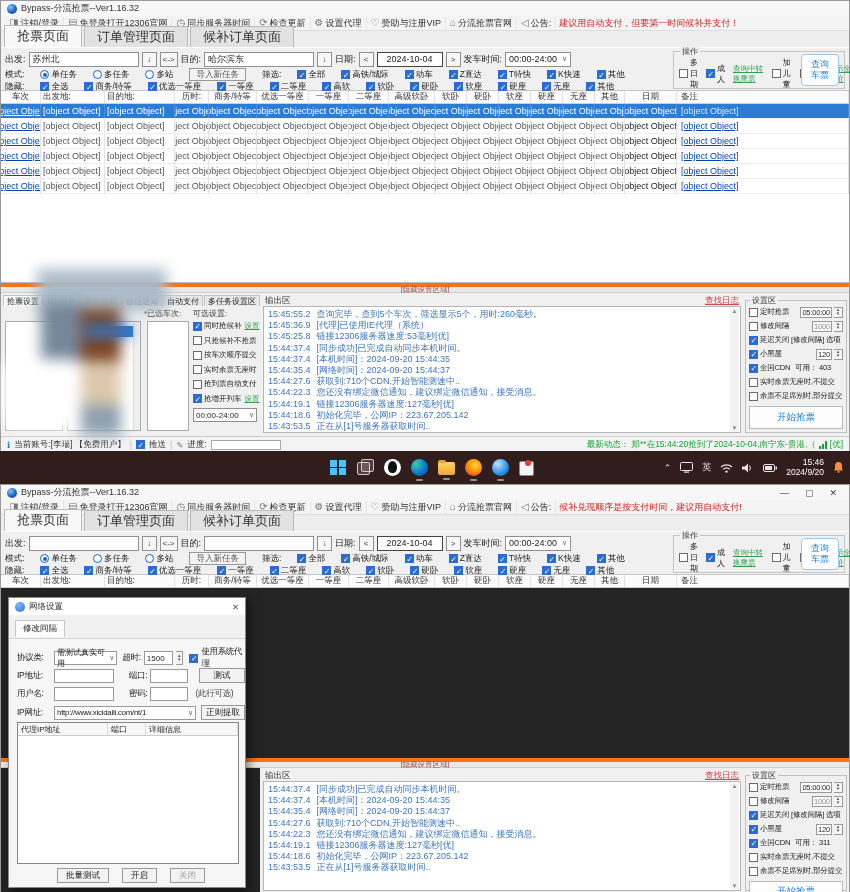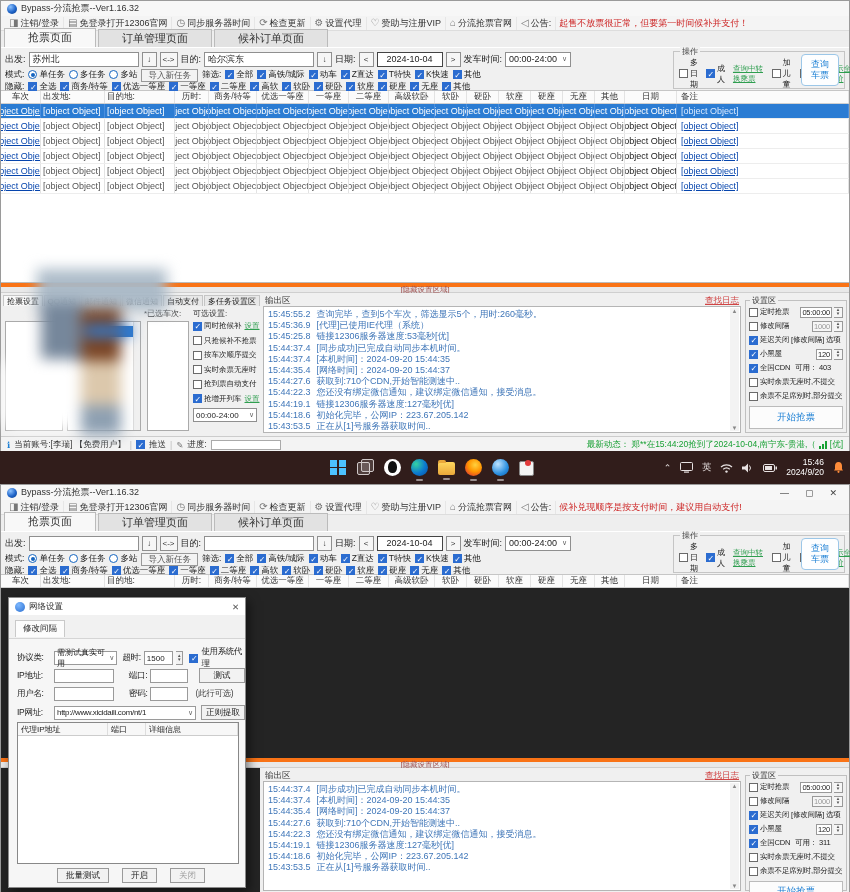--- a/index.html
+++ b/index.html
@@ -14,32 +14,32 @@
 .wcontrols{margin-left:auto;display:flex;gap:16px;color:#444;font-size:9px;padding-right:6px}
 .wcontrols span{cursor:default}
 
 .menubar{height:15px;display:flex;align-items:center;padding:0 4px;background:#f4f4f4;border-bottom:1px solid #ddd;font-size:9px;white-space:nowrap;overflow:hidden}
 .menuitems{display:contents}
 .mi{display:flex;align-items:center;gap:2px;padding:0 4px;color:#333;border-right:1px solid #e6e6e6}
 .mi .ic{color:#777;font-size:10px;line-height:10px}
 .announce{color:#cc2222;margin-left:3px}
 
 .tabsrow{display:flex;align-items:flex-end;height:16px;padding-left:3px;background:#eee;gap:2px}
-.tab{padding:1px 23px;font-size:11px;border:1px solid #bbb;border-bottom:none;background:#e2e2e2;color:#333}
+.tab{padding:1px 12px;font-size:13px;border:1px solid #bbb;border-bottom:none;background:#e2e2e2;color:#333}
 .tab.sel{background:#f8f8f8;padding-bottom:2px}
 
 .band{position:relative;height:44px;border-top:1px solid #fff;border-bottom:1px solid #c6c6c6;padding:2px 4px;background:#f0f0f0}
 .frow{display:flex;align-items:center;gap:3px;height:18px;font-size:9px}
 .tinput{background:#fff;border:1px solid #8f8f8f;height:15px;display:inline-flex;align-items:center;padding:0 3px;font-size:9px}
 .w-from,.w-to{width:110px}
 .w-date{width:66px;border-color:#444;justify-content:center}
 .w-time{width:66px;justify-content:space-between}
 .caret{color:#666;font-size:7px}
 .sbtn{border:1px solid #8f8f8f;background:#f6f6f6;height:15px;min-width:15px;display:inline-flex;align-items:center;justify-content:center;font-size:8px;padding:0 2px;color:#333}
-.mrow,.hrow{display:flex;gap:4px;height:11px;font-size:8.5px;margin-top:1px;white-space:nowrap}
+.mrow,.hrow{display:flex;align-items:center;gap:16px;height:11px;font-size:8.5px;margin-top:1px;white-space:nowrap}
 .grp{display:contents}
 .citem{display:flex;align-items:center;gap:2px}
 .radio{width:9px;height:9px;border:1px solid #1464c0;border-radius:50%;background:#fff;position:relative;flex:none}
 .radio.on::after{content:"";position:absolute;inset:1.5px;border-radius:50%;background:#1464c0}
 .cb{width:9px;height:9px;border:1px solid #6a6a6a;background:#fff;position:relative;flex:none}
 .cb.on{background:#2b6cd0;border-color:#2b6cd0}
 .cb.on::after{content:"✓";color:#fff;font-size:8px;line-height:9px;position:absolute;left:0.5px;top:-0.5px}
 .impbtn{border:1px solid #999;background:#f3f3f3;padding:0 6px;height:13px;display:inline-flex;align-items:center;color:#555;font-size:8.5px}
 
 .opsbox{position:absolute;right:4px;top:3px;width:172px;height:38px;border:1px solid #c5c5c5;font-size:8px;background:#f0f0f0}
@@ -224,21 +224,21 @@
         </span><span class="mi">
           <span class="ic">♡</span>
           <span>赞助与注册VIP</span>
         </span><span class="mi">
           <span class="ic">⌂</span>
           <span>分流抢票官网</span>
         </span><span class="mi">
           <span class="ic">◁</span>
           <span>公告:</span>
         </span></div>
-      <span class="announce">起售不放票很正常，但要第一时间候补并支付！</span>
+      <span class="announce">建议用自动支付，但要第一时间候补并支付！</span>
     </div>
     <div class="tabsrow">
       <span class="tab sel">抢票页面</span>
       <span class="tab">订单管理页面</span>
       <span class="tab">候补订单页面</span>
     </div>
     <div class="band">
       <div class="frow">
         <span>出发:</span>
         <span class="tinput w-from">苏州北</span>

